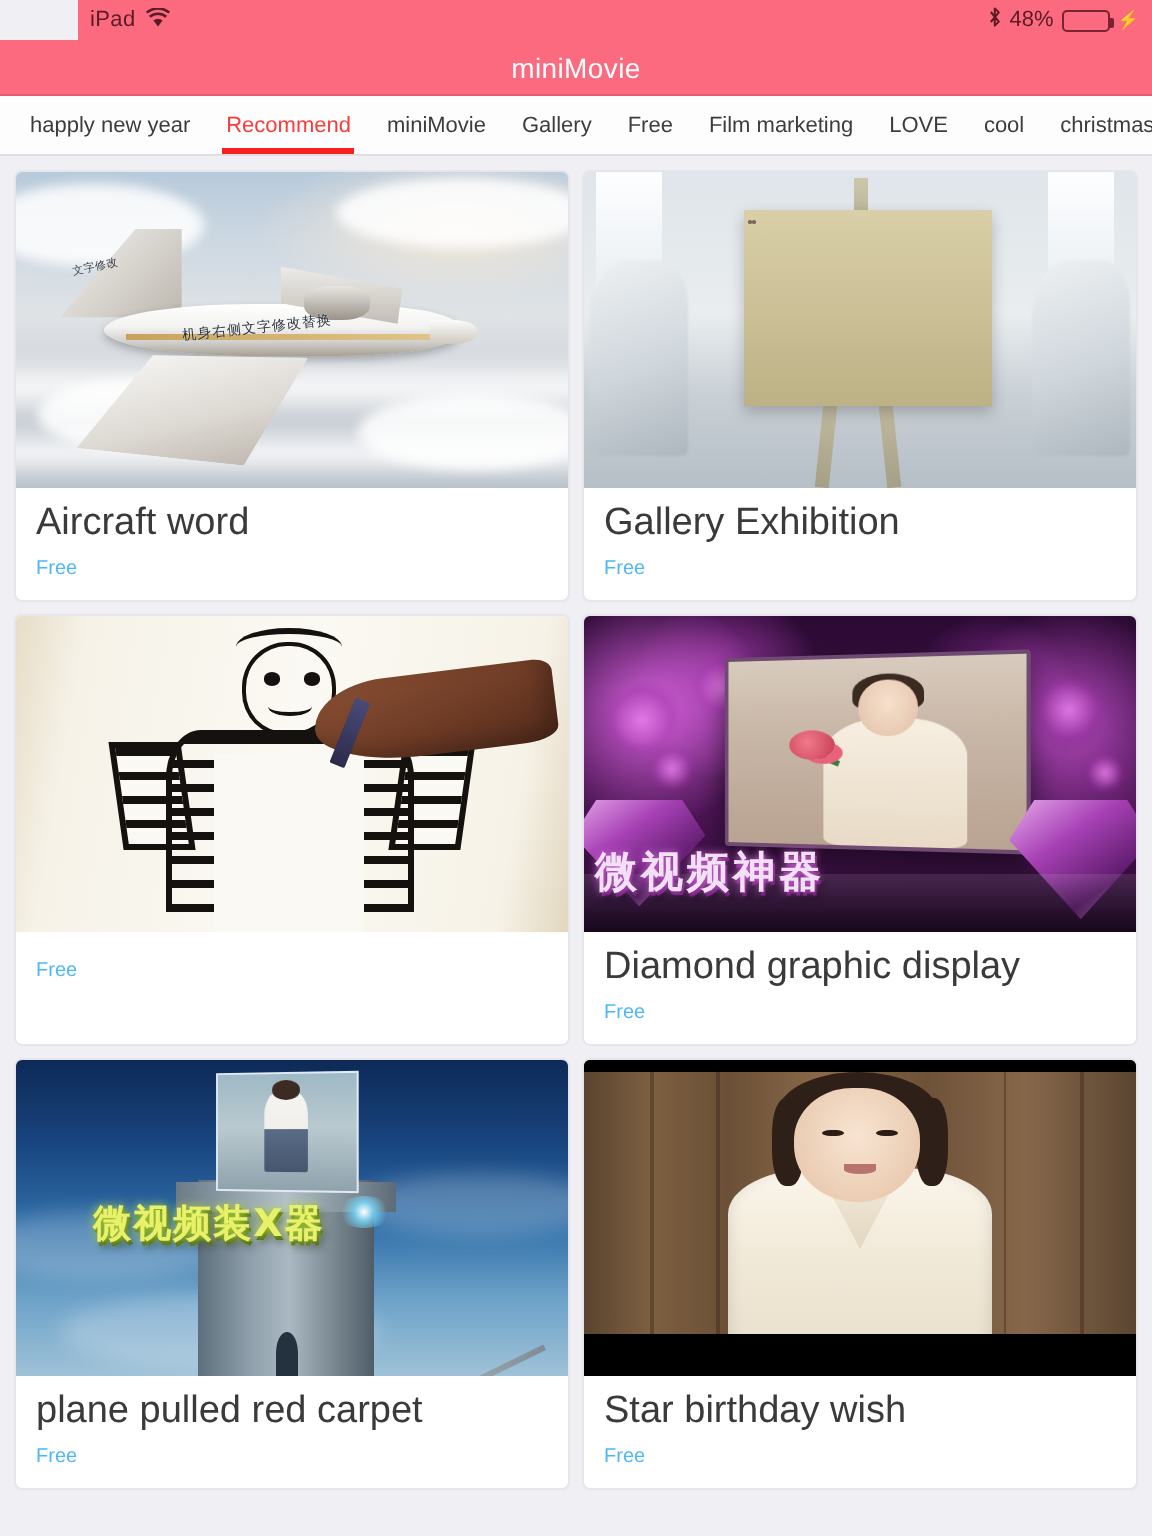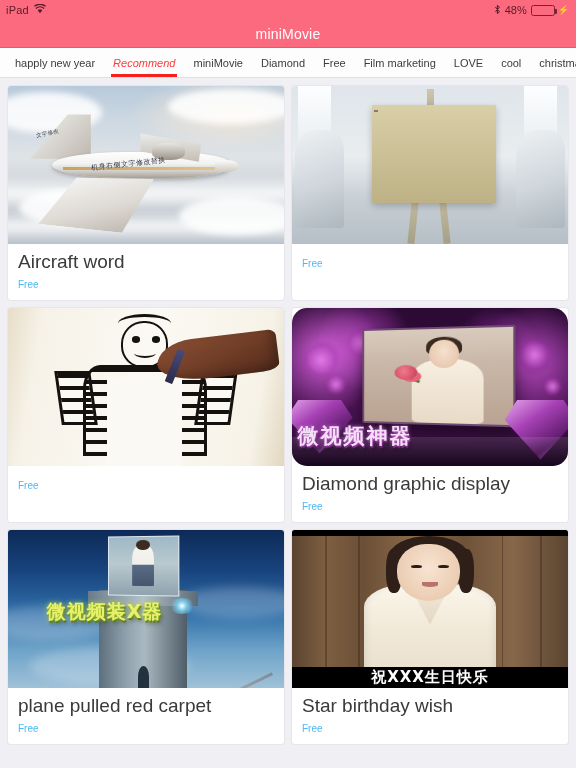--- a/index.html
+++ b/index.html
@@ -13,20 +13,21 @@
   
   .status-bar {
     height: 20px;
     background: #fb6a7f;
     display: flex;
     align-items: center;
     padding: 0 6px;
     color: #4a1520;
     font-size: 11px;
     position: relative;
+    margin-left: 39px;
   }
   .status-left { display: flex; align-items: center; gap: 5px; }
   .status-device { font-size: 11px; color: #5a1b26; letter-spacing: .2px; }
   .wifi-icon { display:block; }
   .status-center {
     position: absolute; left: 0; right: 0; text-align: center;
     font-size: 11px; font-weight: bold; color: #5a1b26;
     pointer-events: none;
   }
   .status-right {
@@ -65,21 +66,21 @@
     padding: 0 6px;
     overflow: hidden;
   }
   .tab {
     display: flex; align-items: center; justify-content: center;
     padding: 0 9px;
     font-size: 11px; color: #3c3c3c;
     position: relative; white-space: nowrap;
     cursor: pointer;
   }
-  .tab.active { color: #fb3b3b; font-style: italic; }
+  .tab.active { color: #fb3b3b; }
   .tab.active::after {
     content: ""; position: absolute;
     left: 7px; right: 7px; bottom: 0;
     height: 3px; background: #f81f1f;
   }
 
   
   .grid {
     padding: 8px 8px 0 8px;
     display: grid;
@@ -328,21 +329,21 @@
   }
 
   
   .art-diamond {
     background:
       radial-gradient(circle at 12% 30%, rgba(214,96,220,.75) 0 6%, rgba(0,0,0,0) 22%),
       radial-gradient(circle at 26% 22%, rgba(190,70,200,.6) 0 5%, rgba(0,0,0,0) 20%),
       radial-gradient(circle at 88% 34%, rgba(206,84,214,.6) 0 6%, rgba(0,0,0,0) 22%),
       radial-gradient(circle at 74% 26%, rgba(176,60,190,.5) 0 5%, rgba(0,0,0,0) 18%),
       linear-gradient(180deg,#2b0a33 0%,#3d1046 40%,#4a1352 62%,#240a2c 100%);
-    position: relative; overflow: hidden; border-radius: 15px;
+    position: relative; overflow: hidden;
   }
   .bokeh {
     position:absolute; border-radius:50%;
     background: radial-gradient(circle, rgba(236,130,240,.85) 0%, rgba(170,50,180,.25) 60%, rgba(0,0,0,0) 75%);
     filter: blur(1px);
   }
   .dia-screen {
     position:absolute; left:24%; top:12%;
     width: 56%; height: 62%;
     background: linear-gradient(180deg,#d8cbbd 0%,#c8b6a6 40%,#b9a392 100%);
@@ -559,21 +560,21 @@
   <div class="tab">
       <span>happly new year</span>
     </div>
   <div class="tab active">
       <span>Recommend</span>
     </div>
   <div class="tab">
       <span>miniMovie</span>
     </div>
   <div class="tab">
-      <span>Diamond</span>
+      <span>Gallery</span>
     </div>
   <div class="tab">
       <span>Free</span>
     </div>
   <div class="tab">
       <span>Film marketing</span>
     </div>
   <div class="tab">
       <span>LOVE</span>
     </div>
@@ -627,20 +628,21 @@
           <span class="greenery"></span>
           <span class="hair-m"></span>
           <span class="face face-m"></span>
           <span class="glasses"></span>
           <span class="hair-f"></span>
           <span class="face face-f"></span>
         </span>
       </span>
     </div>
     <div class="card-body">
+      <div class="card-title">Gallery Exhibition</div>
       <div class="card-price">Free</div>
     </div>
   </div>
 
   <div class="card">
     <div class="thumb art-sketch">
       <span class="sk-hair"></span>
       <span class="sk-head"></span>
       <span class="sk-eye l"></span>
       <span class="sk-eye r"></span>
@@ -722,21 +724,20 @@
       <span class="st-collar"></span>
       <span class="st-hair"></span>
       <span class="st-hair-side l"></span>
       <span class="st-hair-side r"></span>
       <span class="st-head"></span>
       <span class="st-eye l"></span>
       <span class="st-eye r"></span>
       <span class="st-mouth"></span>
       <span class="st-bar-top"></span>
       <span class="st-bar"></span>
-      <span class="st-sub">祝XXX生日快乐</span>
     </div>
     <div class="card-body">
       <div class="card-title">Star birthday wish</div>
       <div class="card-price">Free</div>
     </div>
   </div>
 
 </div>
 
 </body></html>

